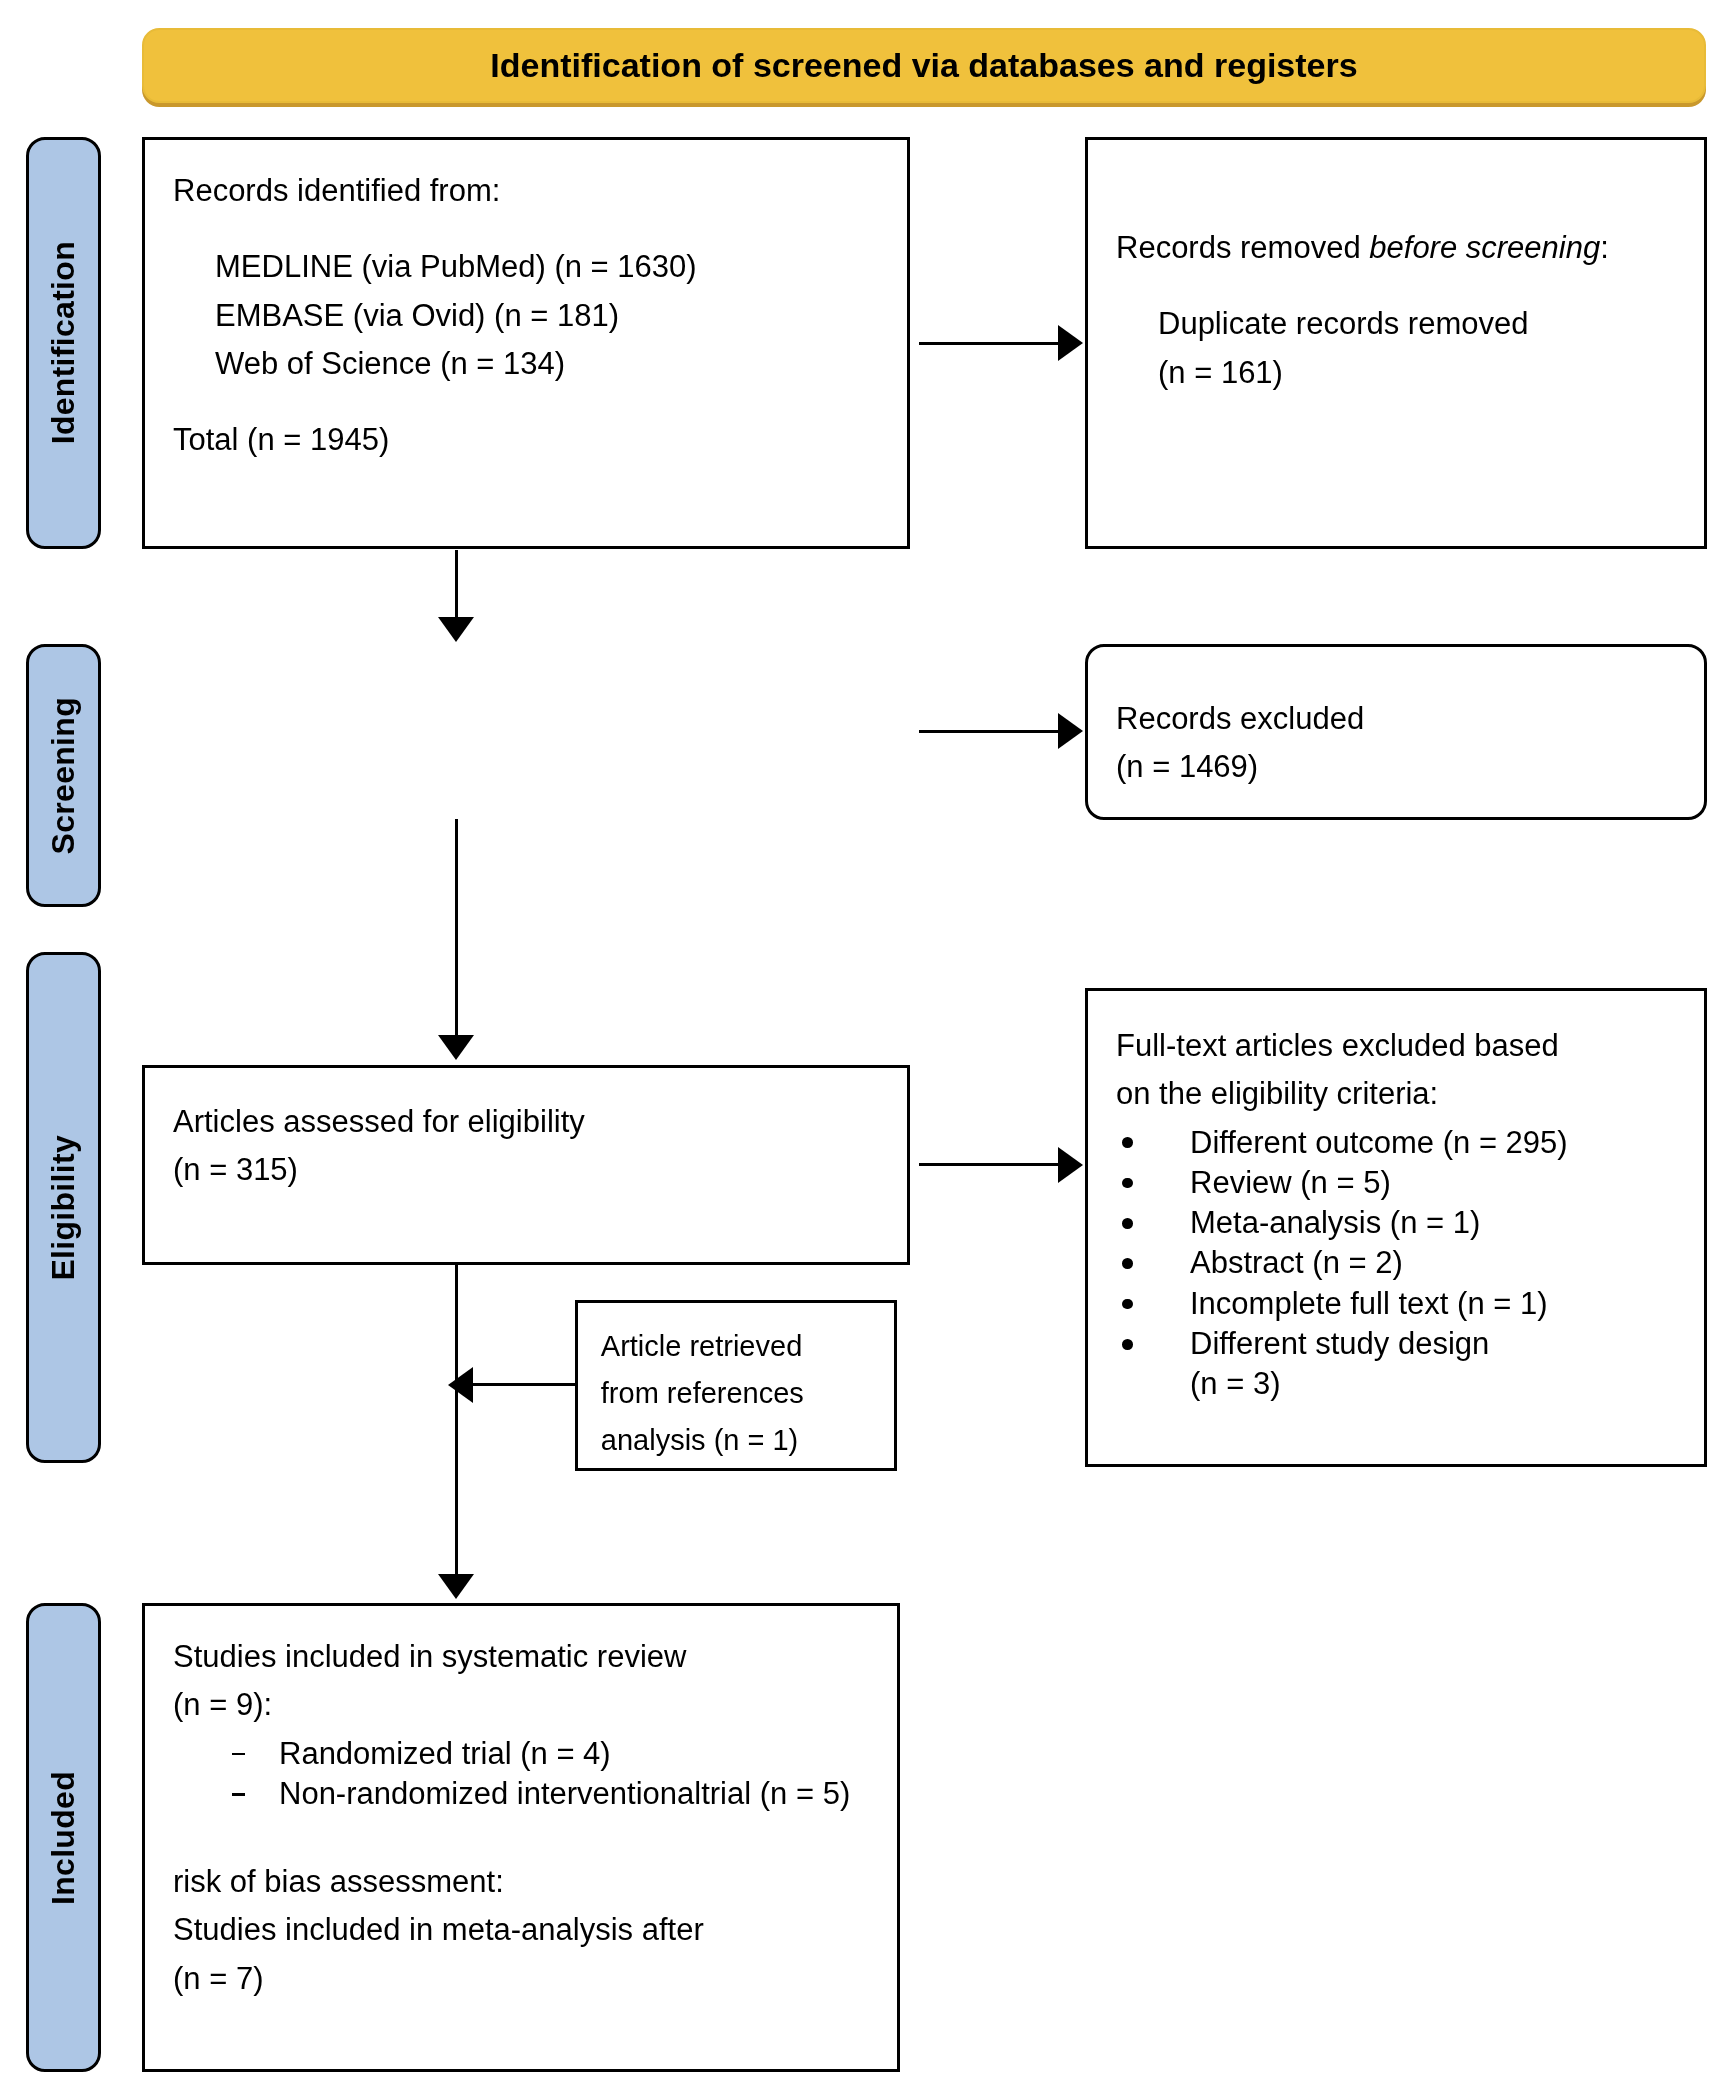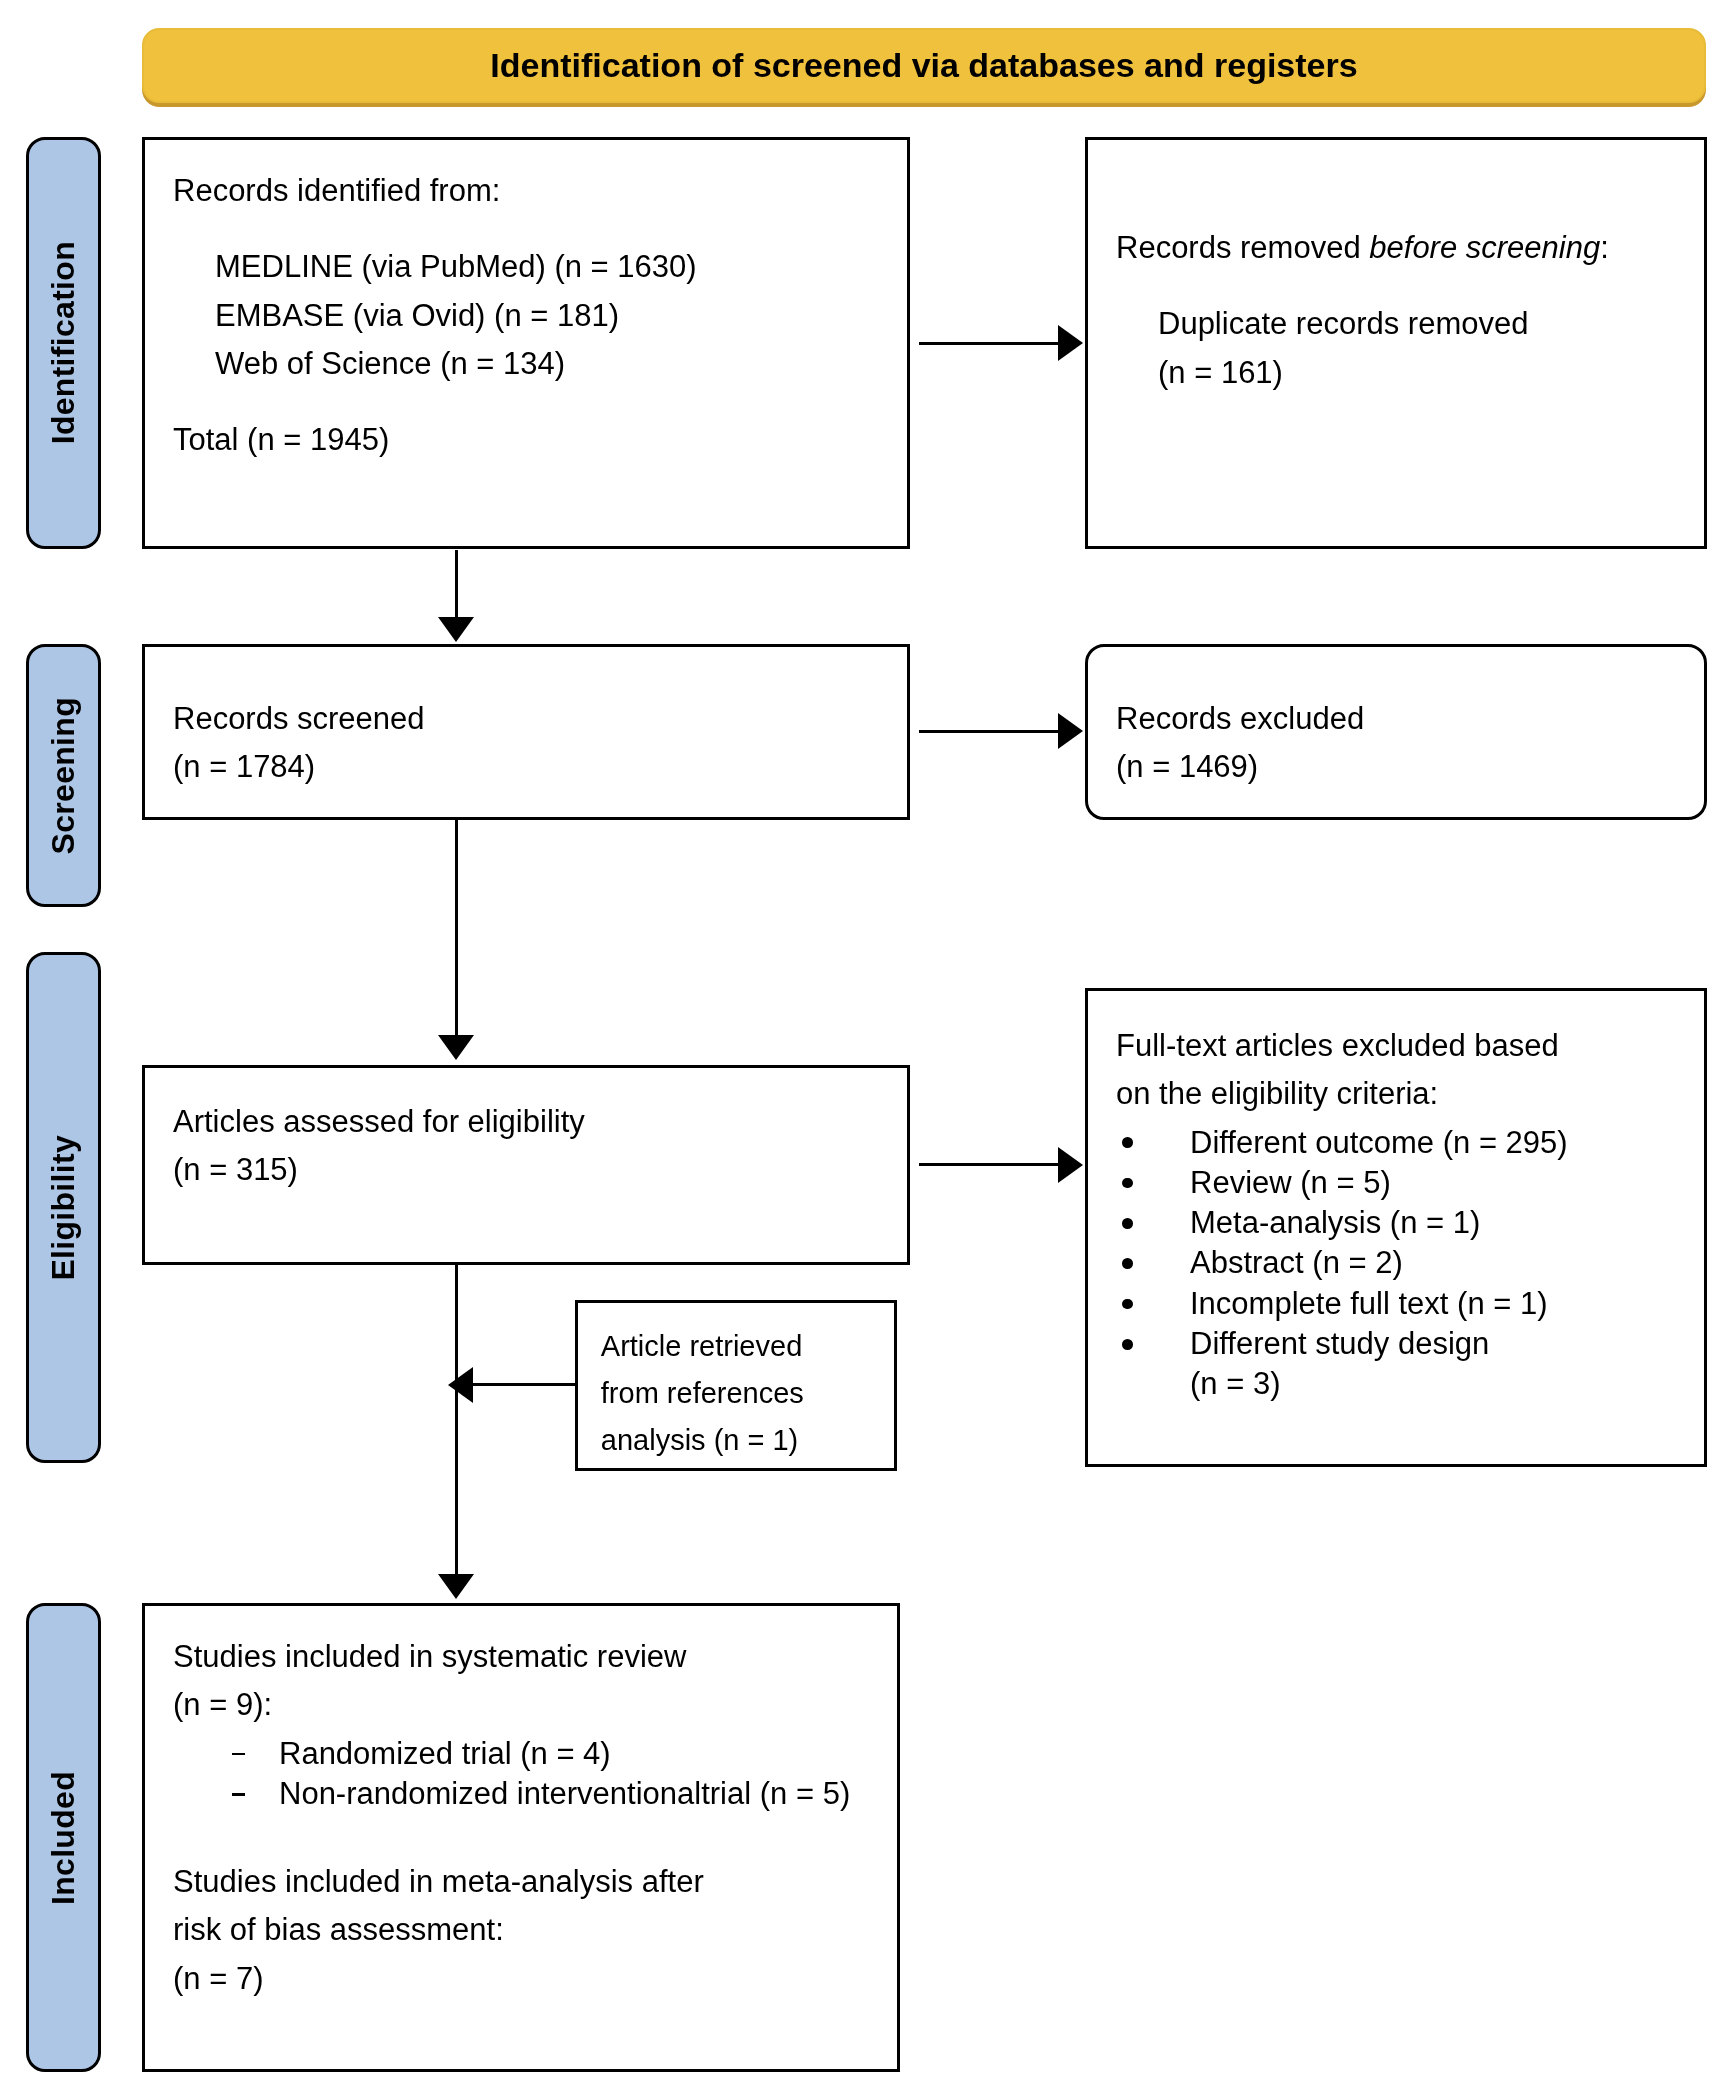--- a/index.html
+++ b/index.html
@@ -237,24 +237,20 @@
     <p>Total (n = 1945)</p>
   </div>
 
   <div class="flow-box" id="box-removed" style="padding-top:80px;">
     <p><span>Records removed </span><span class="italic">before screening</span><span>:</span></p>
     <div class="blank-line"></div>
     <p class="indent-1">Duplicate records removed</p>
     <p class="indent-1">(n = 161)</p>
   </div>
 
-  <div class="flow-box" id="box-screened" style="padding-top:44px;">
-    <p>Records screened</p>
-    <p>(n = 1784)</p>
-  </div>
 
   <div class="flow-box" id="box-excluded" style="padding-top:44px;">
     <p>Records excluded</p>
     <p>(n = 1469)</p>
   </div>
 
   <div class="flow-box" id="box-assessed" style="padding-top:25.5px;">
     <p>Articles assessed for eligibility</p>
     <p>(n = 315)</p>
   </div>
@@ -279,22 +275,22 @@
   </div>
 
   <div class="flow-box" id="box-included-final">
     <p>Studies included in systematic review</p>
     <p>(n = 9):</p>
     <ul class="dashes">
       <li><span class="dash"></span><span>Randomized trial (n = 4)</span></li>
       <li><span class="dash"></span><span>Non-randomized interventional</span><span class="cont">trial (n = 5)</span></li>
     </ul>
     <div class="blank-line" style="height:40px;"></div>
+    <p>risk of bias assessment:</p>
     <p>Studies included in meta-analysis after</p>
-    <p>risk of bias assessment:</p>
     <p>(n = 7)</p>
   </div>
 
   <div class="line-v" id="conn1-v"></div>
   <div class="arrow-down" id="conn1-head"></div>
 
   <div class="line-h" id="conn2-h"></div>
   <div class="arrow-right" id="conn2-head"></div>
 
   <div class="line-h" id="conn3-h"></div>

